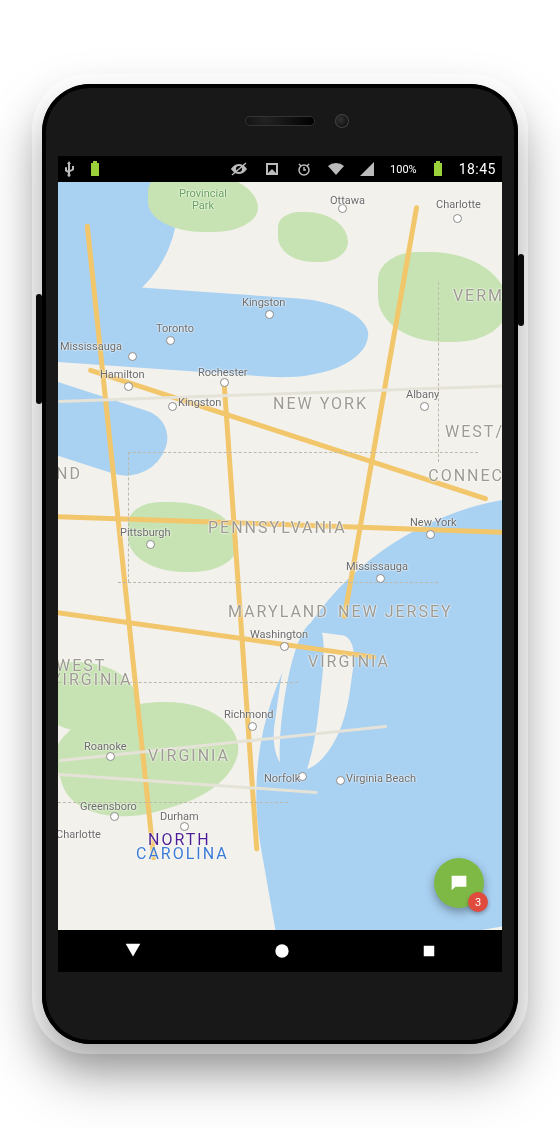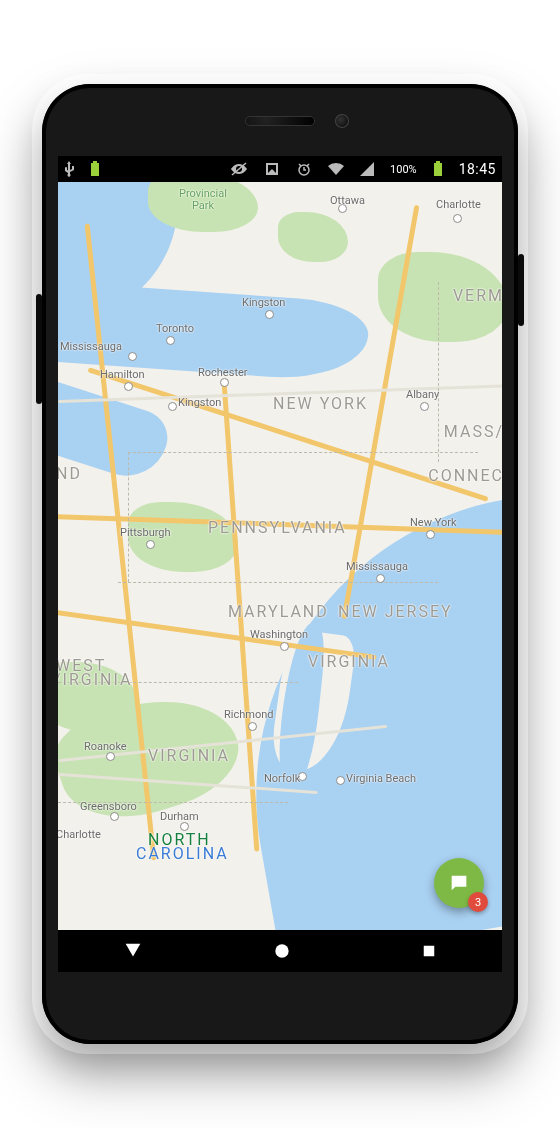--- a/index.html
+++ b/index.html
@@ -138,24 +138,24 @@
 
         <span class="label park" style="left:110px;top:6px;width:70px;white-space:normal;text-align:center;line-height:1.1">Provincial Park</span>
         <span class="label state" style="left:215px;top:212px">NEW YORK</span>
         <span class="label state" style="left:150px;top:336px">PENNSYLVANIA</span>
         <span class="label state" style="left:170px;top:420px">MARYLAND</span>
         <span class="label state" style="left:280px;top:420px">NEW JERSEY</span>
         <span class="label state" style="left:250px;top:470px">VIRGINIA</span>
         <span class="label state" style="left:90px;top:564px">VIRGINIA</span>
         <span class="label state" style="left:-2px;top:474px">WEST</span>
         <span class="label state" style="left:-4px;top:488px">/IRGINIA</span>
-        <span class="label state" style="left:90px;top:648px;color:#15803d">NORTH</span>
+        <span class="label state" style="left:90px;top:648px;color:#4c1d95">NORTH</span>
         <span class="label state" style="left:78px;top:662px;color:#3a7bd5">CAROLINA</span>
         <span class="label state" style="right:-2px;top:104px">VERM</span>
-        <span class="label state" style="right:-2px;top:240px">MASS/</span>
+        <span class="label state" style="right:-2px;top:240px">WEST/</span>
         <span class="label state" style="right:-2px;top:284px">CONNEC</span>
         <span class="label state" style="left:-2px;top:282px">ND</span>
 
         <div class="city-dot" style="left:280px;top:22px"></div>
         <span class="label" style="left:272px;top:12px">Ottawa</span>
         <div class="city-dot" style="left:395px;top:32px"></div>
         <span class="label" style="left:378px;top:16px">Charlotte</span>
         <div class="city-dot" style="left:207px;top:128px"></div>
         <span class="label" style="left:184px;top:114px">Kingston</span>
         <div class="city-dot" style="left:108px;top:154px"></div>

